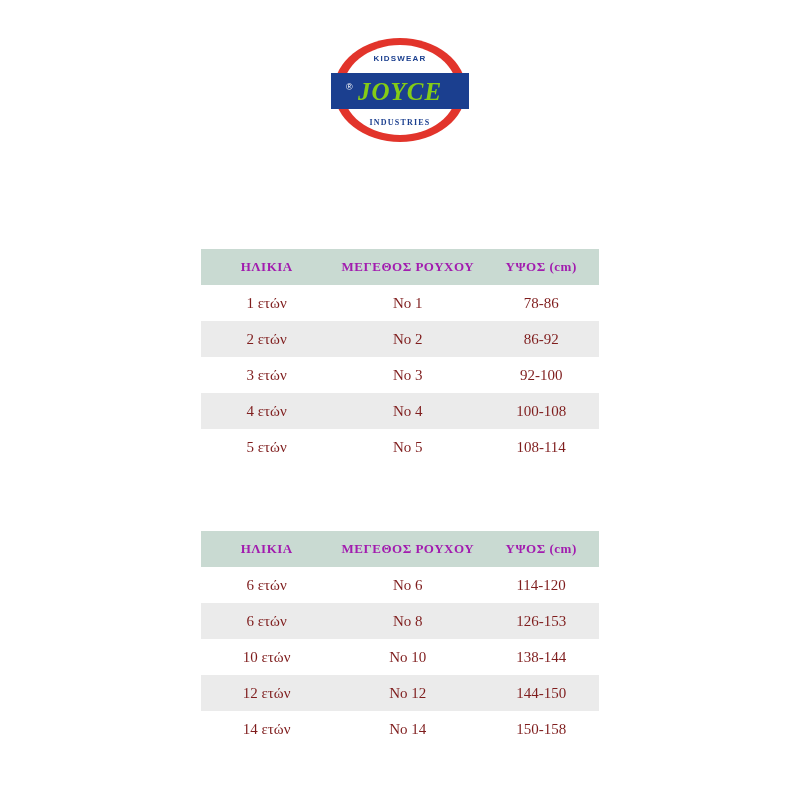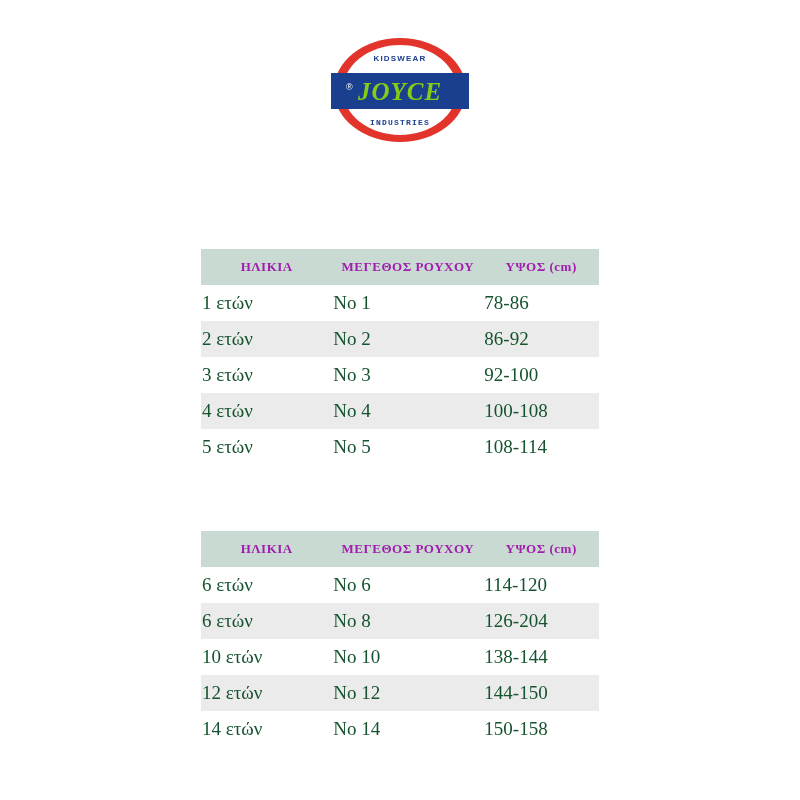--- a/index.html
+++ b/index.html
@@ -85,21 +85,21 @@
     font-size: 8px;
     font-weight: bold;
     letter-spacing: 1.2px;
     color: #1b3f8f;
   }
   .logo-bottom-text {
     position: absolute;
     bottom: 15px;
     width: 132px;
     text-align: center;
-    font-family: Liberation Mono, monospace;
+    font-family: Liberation Serif, serif;
     font-size: 8px;
     font-weight: bold;
     letter-spacing: 1.2px;
     color: #1b3f8f;
   }
 
   
   .size-table {
     width: 398px;
     border-collapse: collapse;
@@ -112,23 +112,24 @@
     font-family: "Liberation Serif", serif;
     font-weight: bold;
     font-size: 13px;
     letter-spacing: 0.5px;
     height: 34px;
     text-align: center;
     border: none;
   }
   .size-table td {
     height: 34px;
-    color: #14532d;
+    text-align: center;
+    color: #7f1d1d;
     border: none;
-    font-size: 19px;
+    font-size: 15px;
   }
   .size-table tbody tr:nth-child(odd) td {
     background: #ffffff;
   }
   .size-table tbody tr:nth-child(even) td {
     background: #ebebeb;
   }
   .size-table td.c0 { width: 33%; }
   .size-table td.c1 { width: 38%; }
   .size-table td.c2 { width: 29%; }
@@ -205,21 +206,21 @@
       </thead>
       <tbody>
         <tr>
           <td class="c0">6 ετών</td>
           <td class="c1">Νο 6</td>
           <td class="c2">114-120</td>
         </tr>
         <tr>
           <td class="c0">6 ετών</td>
           <td class="c1">Νο 8</td>
-          <td class="c2">126-204</td>
+          <td class="c2">126-153</td>
         </tr>
         <tr>
           <td class="c0">10 ετών</td>
           <td class="c1">Νο 10</td>
           <td class="c2">138-144</td>
         </tr>
         <tr>
           <td class="c0">12 ετών</td>
           <td class="c1">Νο 12</td>
           <td class="c2">144-150</td>

